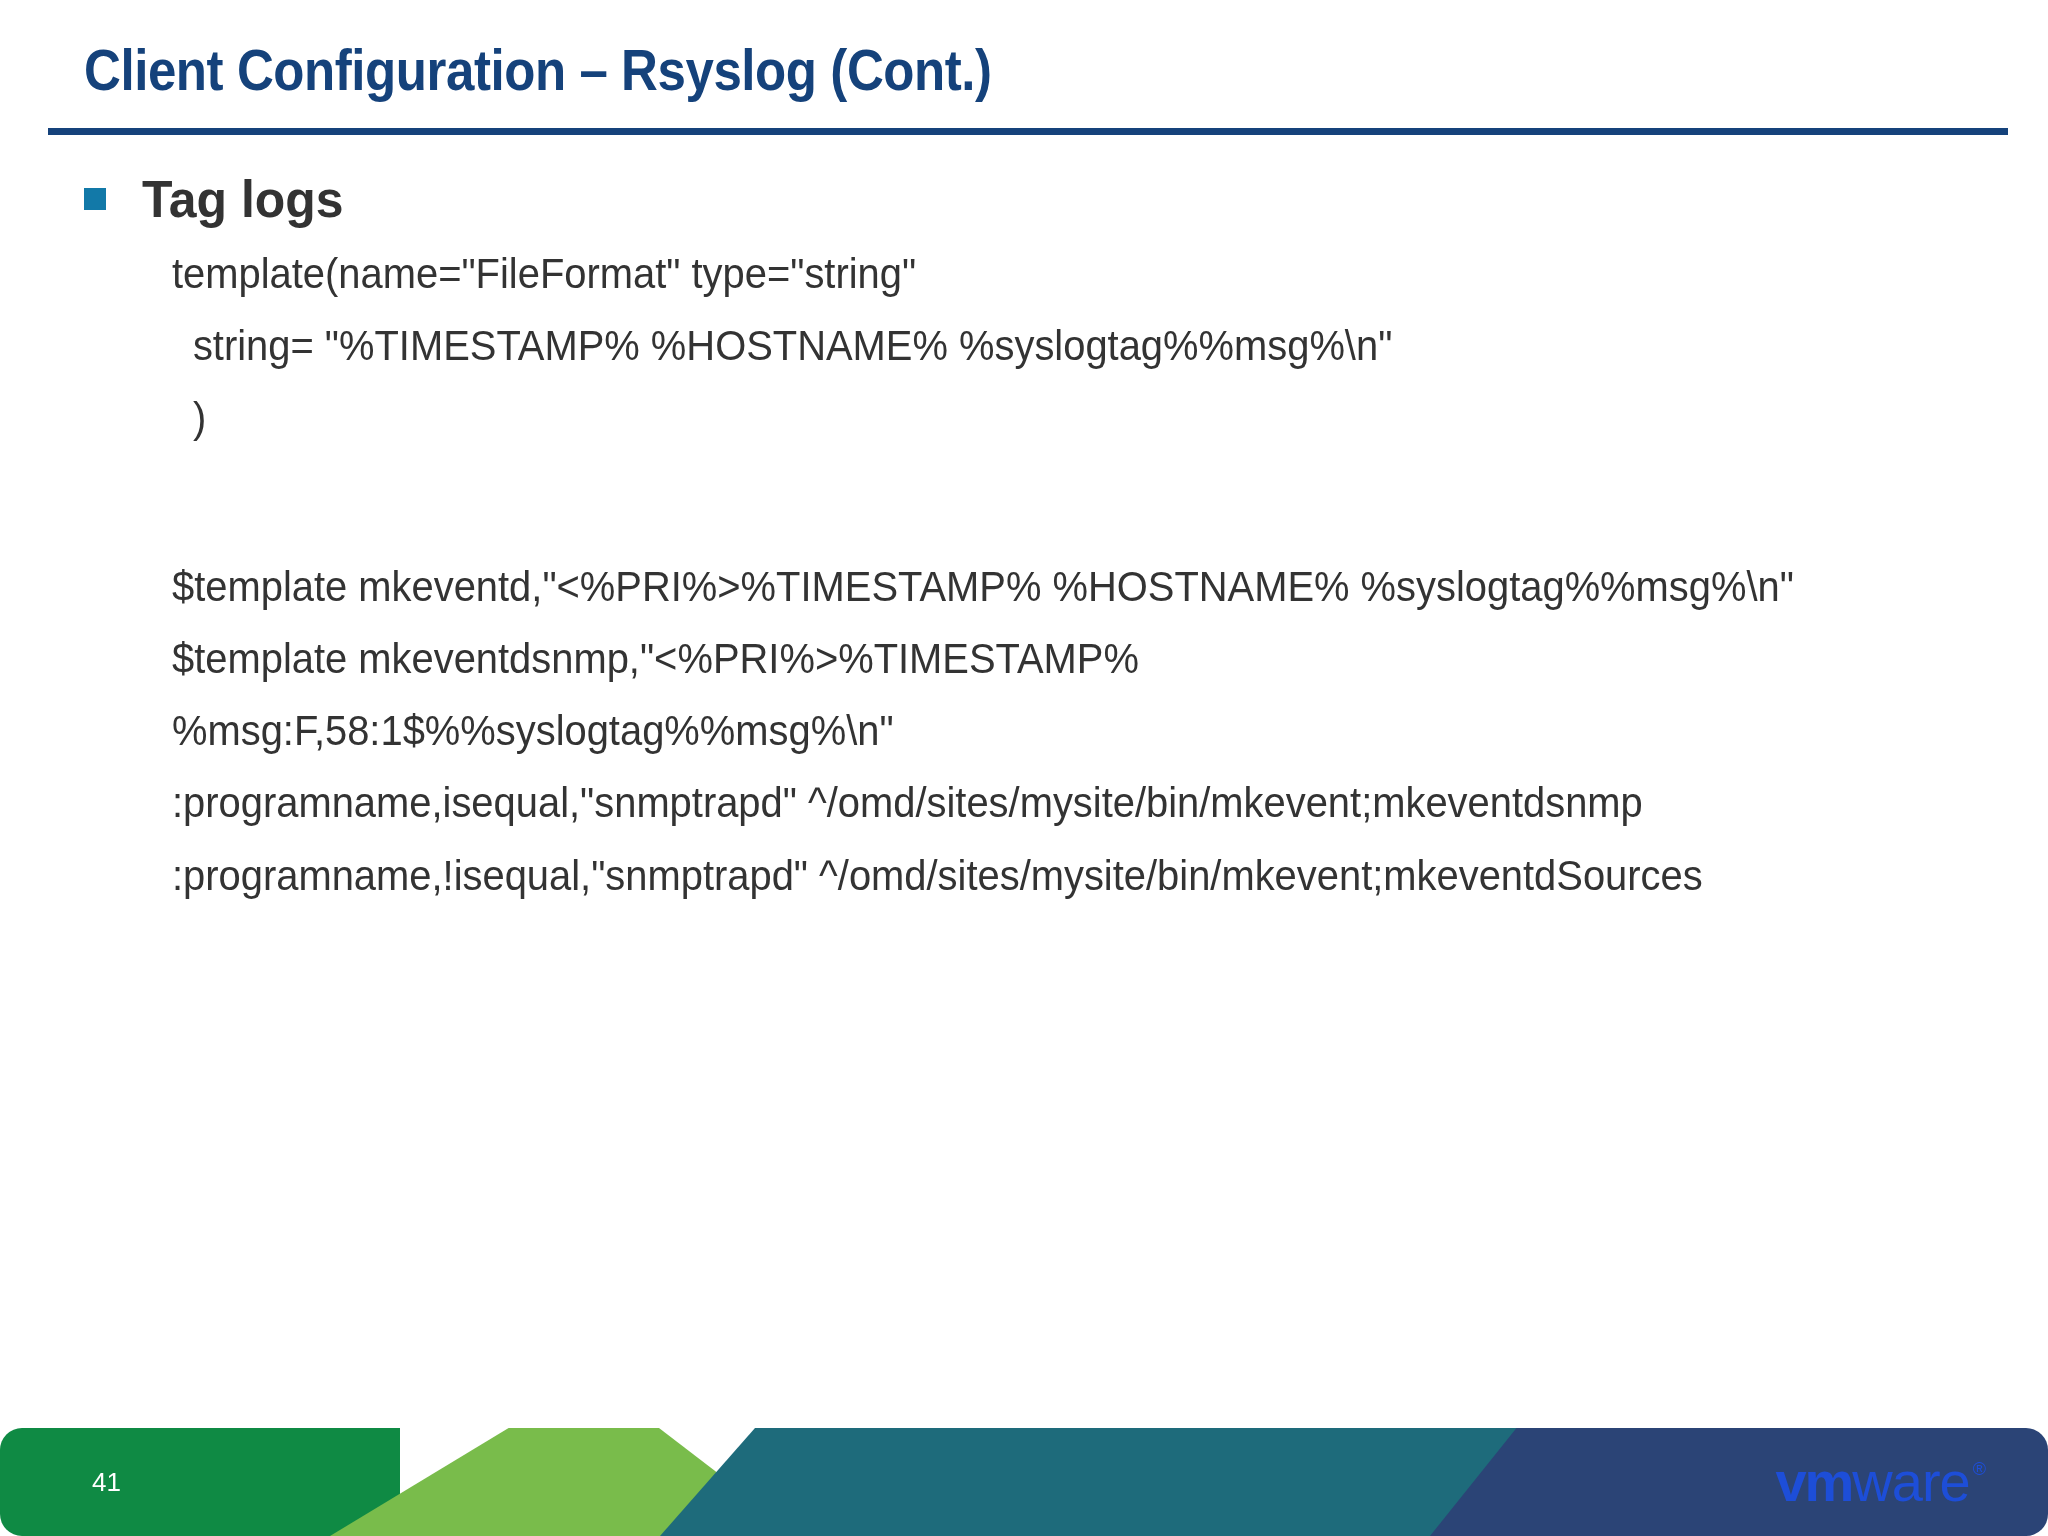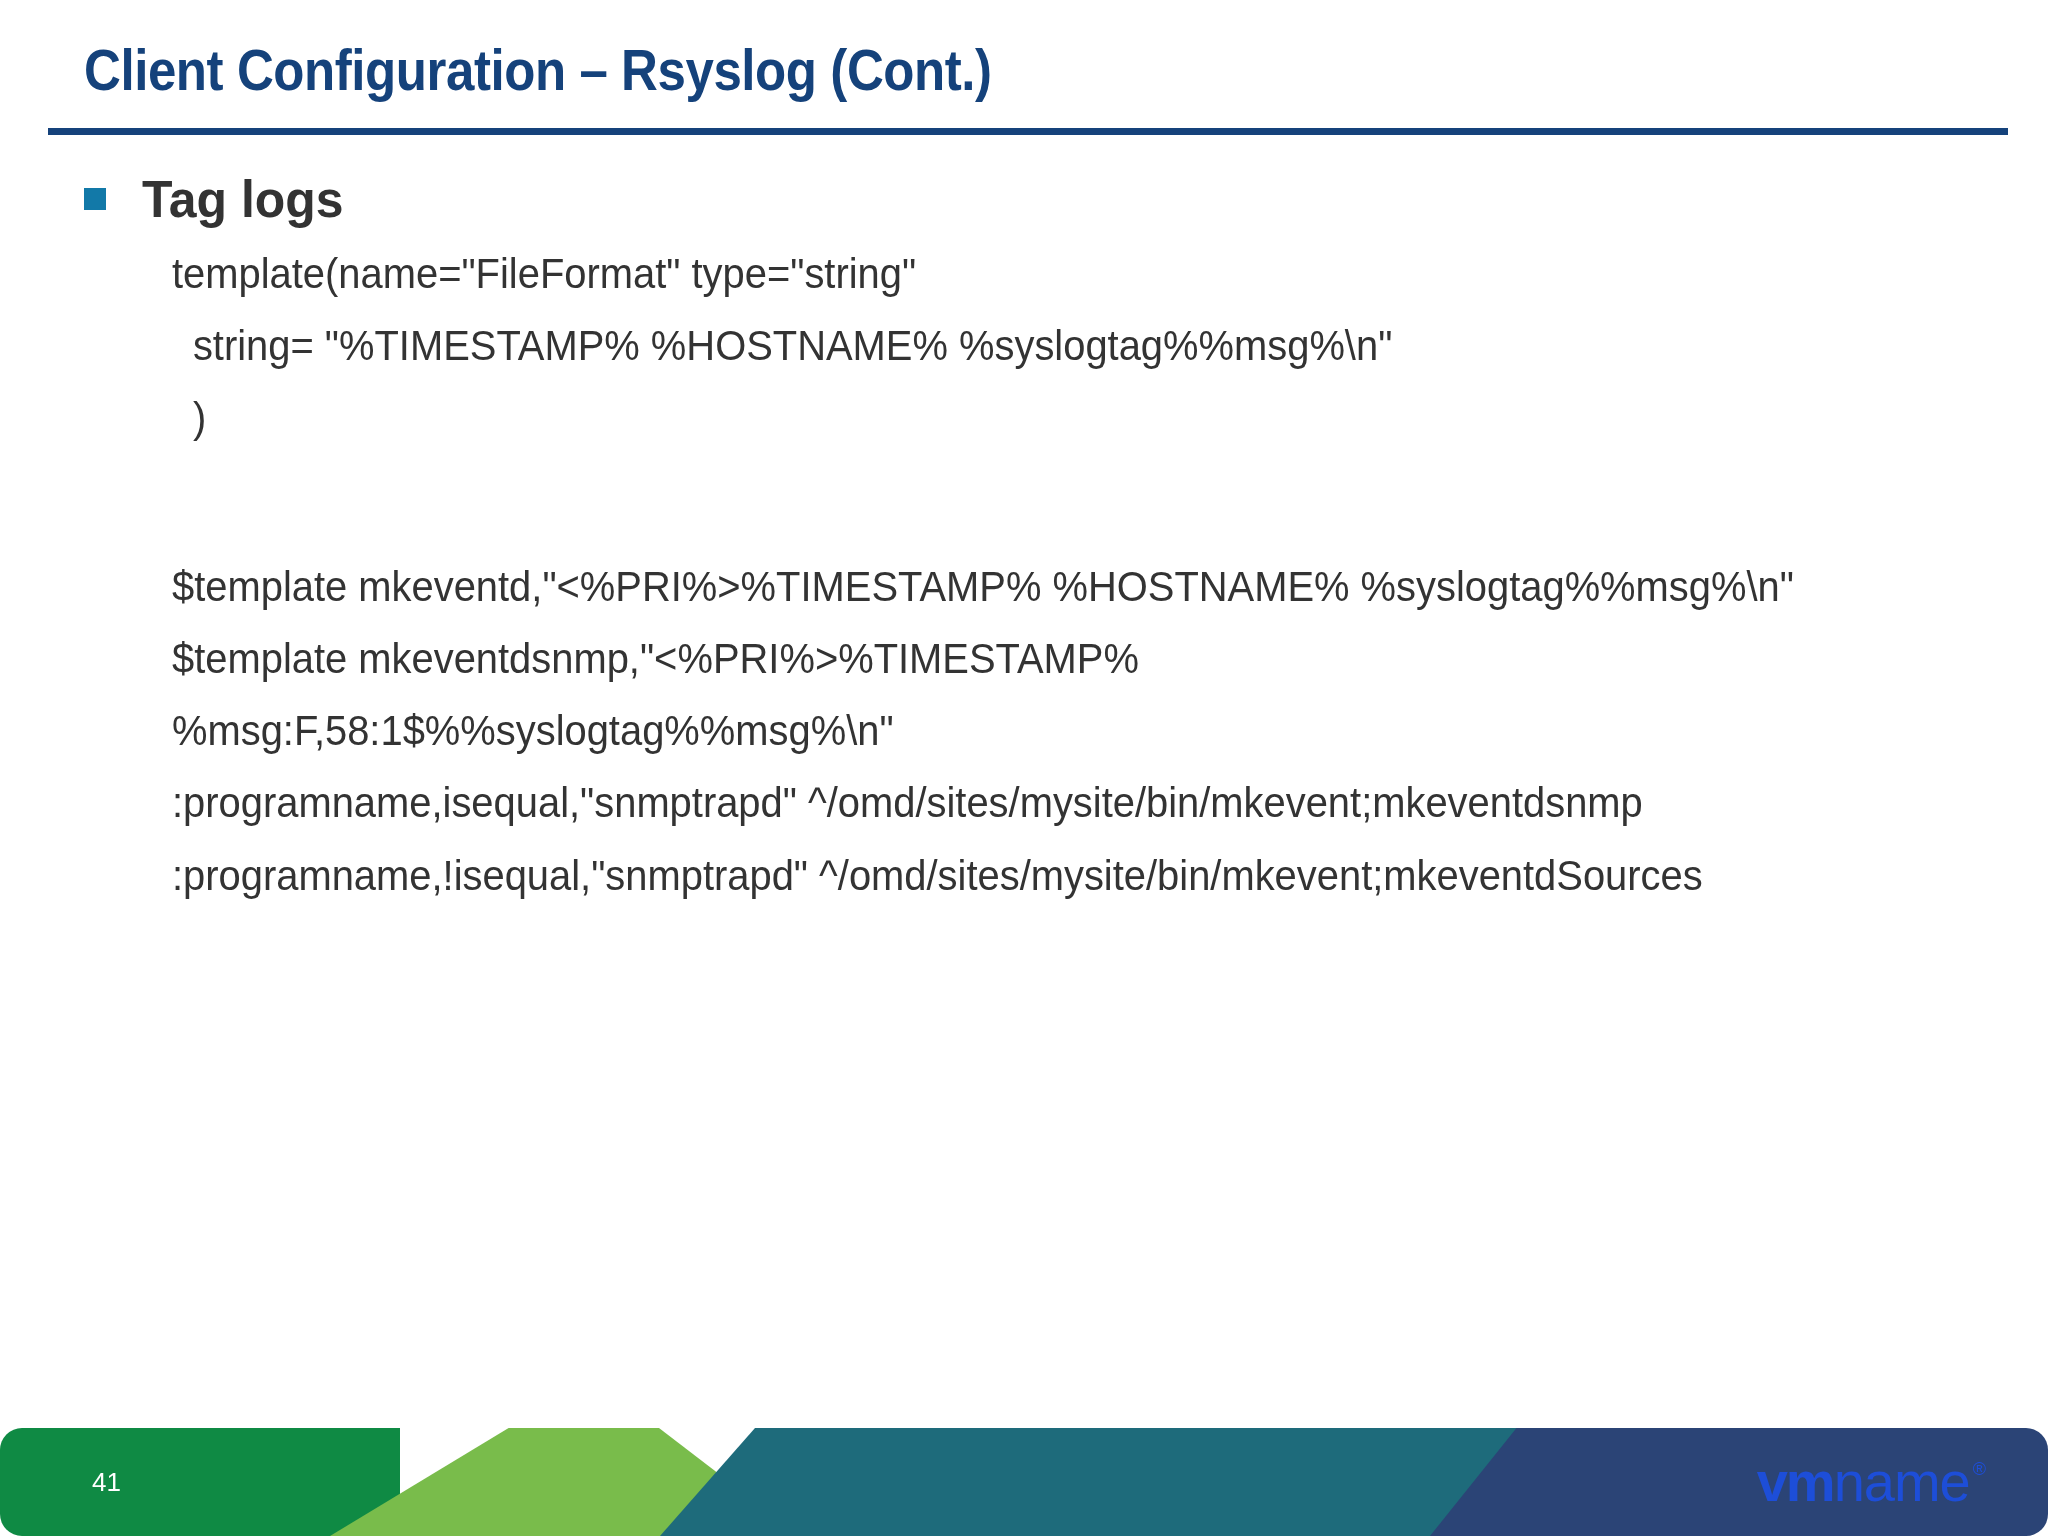--- a/index.html
+++ b/index.html
@@ -215,18 +215,18 @@
   </div>
 
   <div class="footer">
     <div class="footer-green"></div>
     <div class="footer-lightgreen"></div>
     <div class="footer-teal"></div>
     <div class="footer-navy"></div>
     <div class="page-number">41</div>
     <div class="vmware-logo">
       <span class="vm-part">vm</span>
-      <span class="ware-part">name</span>
+      <span class="ware-part">ware</span>
       <span class="reg-mark">®</span>
     </div>
   </div>
 
 </div>
 
 </body></html>

